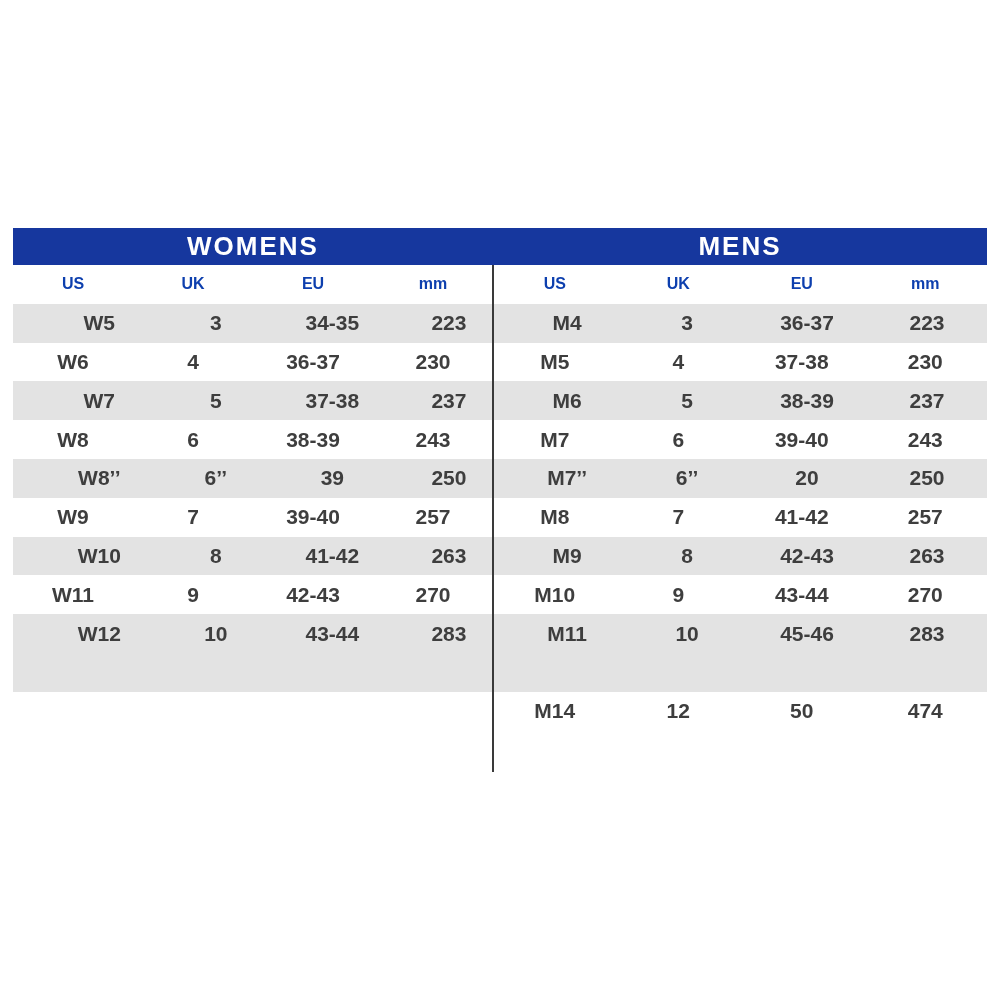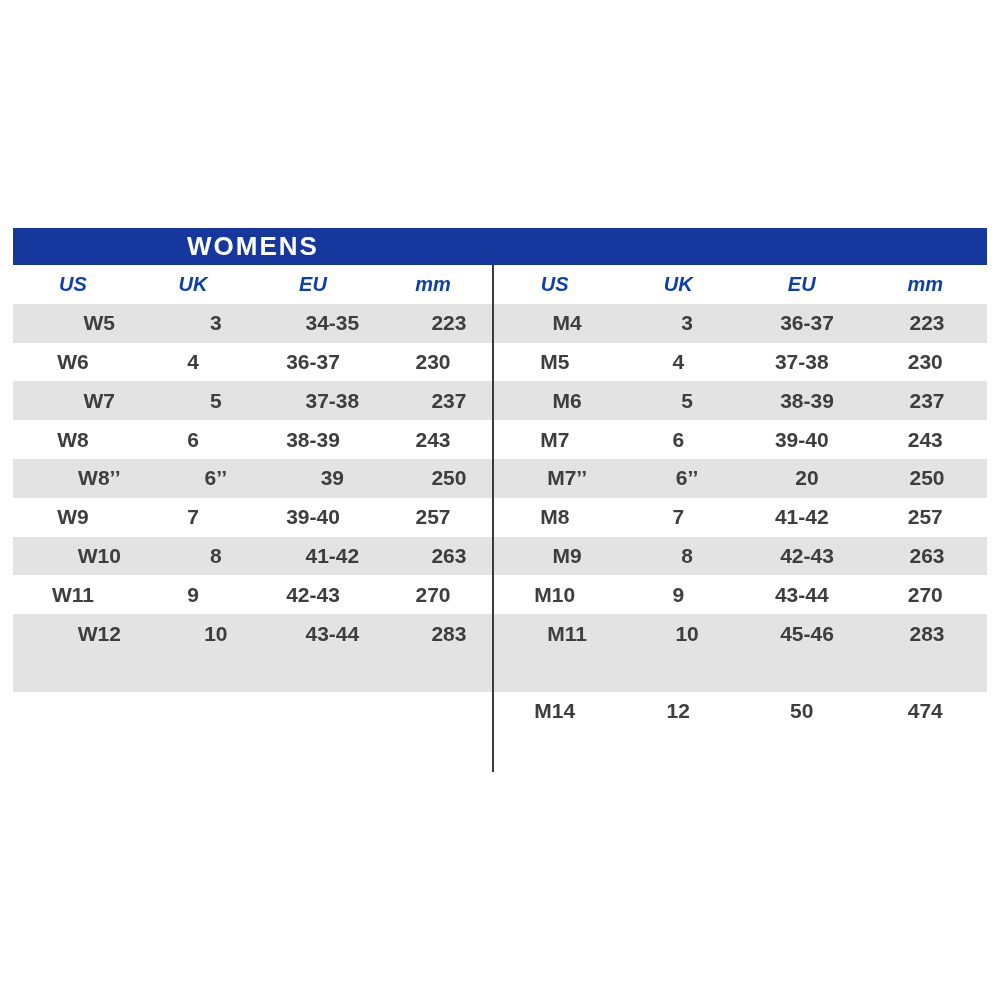--- a/index.html
+++ b/index.html
@@ -49,38 +49,38 @@
   .half.left{width:480px;}
   .half.right{width:494px;}
   .cell{
     text-align:center;
     font-weight:bold;
     font-size:21px;
     color:var(--text-gray);
     white-space:nowrap;
   }
   .row.header .cell{
-    font-size:20px;
+    font-size:16px;
     color:var(--head-blue);
-    font-style:italic;
   }
   .divider{
     position:absolute;
     left:479px;top:37px;
     width:1.5px;height:507px;
     background:var(--divider);
   }
 </style>
 </head>
 <body>
 
 <div class="canvas">
   <div class="chart">
     <div class="bar">
       <div class="bar-half left">WOMENS</div>
+      <div class="bar-half right">MENS</div>
     </div>
     <div id="grid">
         <div class="row header">
           <div class="half left">
             <div class="cell">US</div>
             <div class="cell">UK</div>
             <div class="cell">EU</div>
             <div class="cell">mm</div>
           </div>
           <div class="half right">

